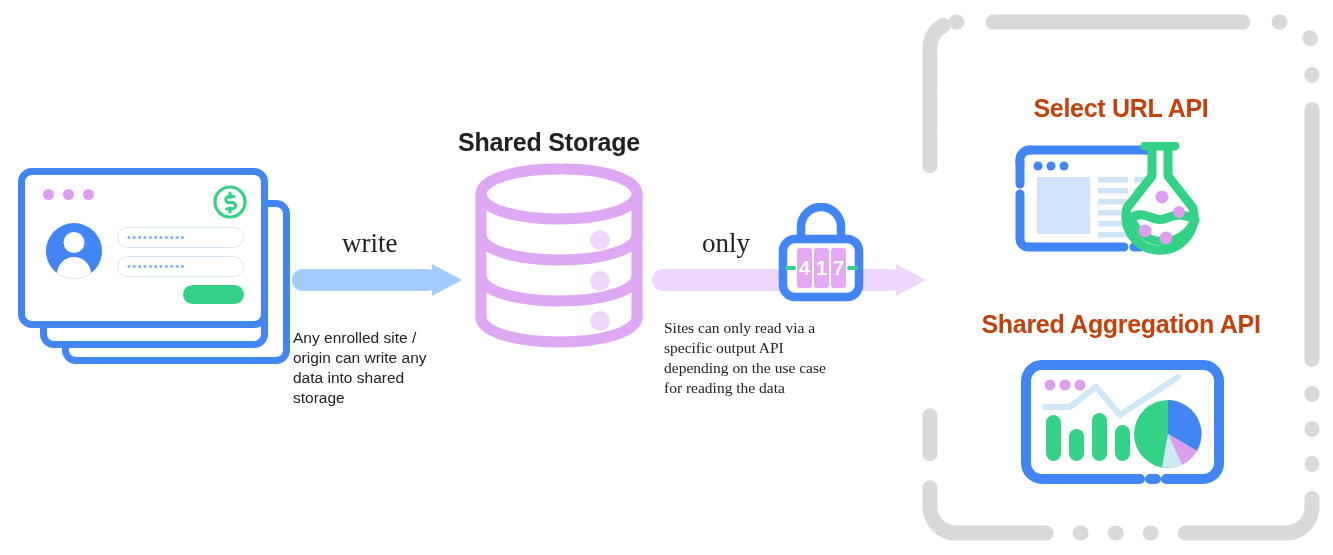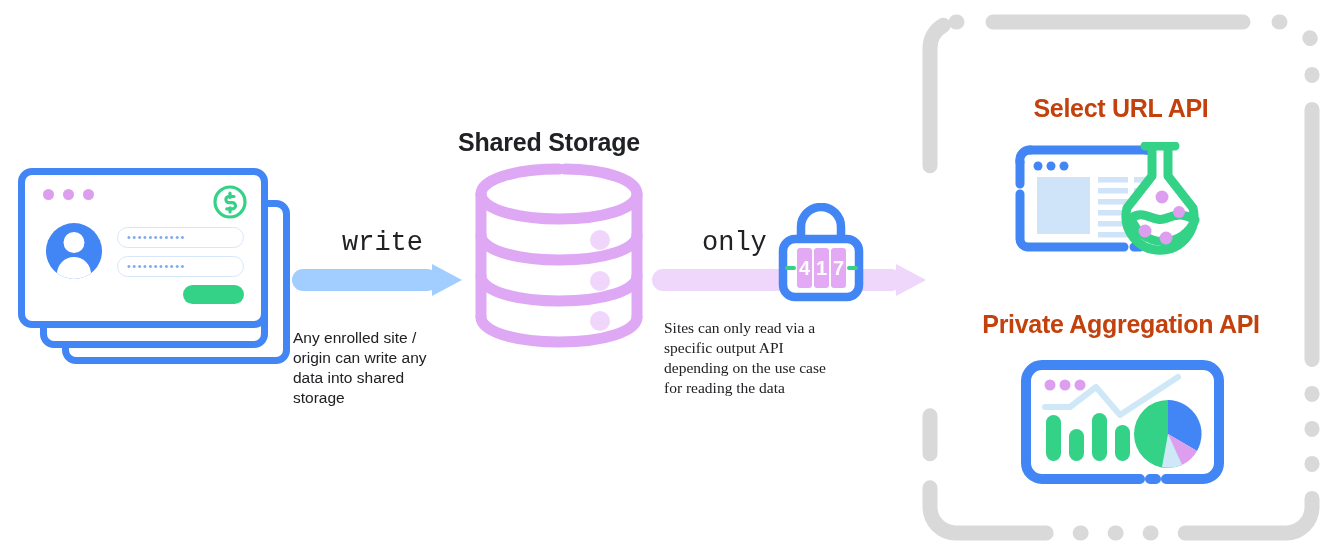--- a/index.html
+++ b/index.html
@@ -28,21 +28,21 @@
   .arrow{position:absolute;height:22px;}
   .arrow .shaft{position:absolute;left:0;top:0;height:22px;border-radius:11px;}
   .arrow .head{position:absolute;top:-5px;width:0;height:0;border-top:16px solid transparent;border-bottom:16px solid transparent;}
   .arrow-write{left:292px;top:269px;width:170px;}
   .arrow-write .shaft{width:146px;background:#a2ceff;}
   .arrow-write .head{left:140px;border-left:30px solid #a2ceff;}
   .arrow-read{left:652px;top:269px;width:275px;}
   .arrow-read .shaft{width:250px;background:#efd6fb;}
   .arrow-read .head{left:244px;border-left:30px solid #efd6fb;}
 
-  .arrow-label{position:absolute;font-size:27px;color:#202124;font-family:Liberation Mono, monospace;}
+  .arrow-label{position:absolute;font-size:27px;color:#202124;font-family:Liberation Serif, serif;}
   .lbl-write{left:342px;top:228px;}
   .lbl-read{left:702px;top:228px;}
 
   .caption{position:absolute;font-size:15.5px;line-height:1.30;color:#202124;white-space:pre-line;}
   .cap-write{left:293px;top:328px;width:182px;}
   .cap-read{left:664px;top:318px;width:240px;font-family:Liberation Serif, serif;}
 
   
   .ss-title{position:absolute;left:458px;top:128px;font-size:25px;font-weight:bold;letter-spacing:-0.2px;color:#202124;text-align:center;}
   .cyl{position:absolute;left:470px;top:163px;width:178px;height:185px;}
@@ -173,21 +173,21 @@
         </g>
         <path d="M131 4 h30 M138 4 v30 L113 66 a34 34 0 1 0 66 0 L154 34 V 4" fill="#ffffff" stroke="#34d287" stroke-width="9" stroke-linejoin="round" stroke-linecap="round"></path>
         <path d="M117 76 c 14 -10 22 6 36 0 c 12 -5 20 -3 28 2 a34 34 0 0 1 -64 -2 z" fill="#ffffff" stroke="#34d287" stroke-width="9" stroke-linejoin="round"></path>
         <circle cx="148" cy="55" r="6.5" fill="#dd9ef0"></circle>
         <circle cx="165" cy="70" r="6" fill="#dd9ef0"></circle>
         <circle cx="131" cy="89" r="6.5" fill="#dd9ef0"></circle>
         <circle cx="152" cy="96" r="6.5" fill="#dd9ef0"></circle>
       </svg>
     </div>
 
-    <div class="api-title t-private">Private Aggregation API</div>
+    <div class="api-title t-private">Shared Aggregation API</div>
     <div class="ill-private">
       <svg width="205" height="130" viewBox="0 0 205 130">
         <path d="M22 6 h161 a16 16 0 0 1 16 16 v82 a16 16 0 0 1 -16 16 h-37 M136 120 h-6 M120 120 h-98 a16 16 0 0 1 -16 -16 v-82 a16 16 0 0 1 16 -16" fill="none" stroke="#4285f4" stroke-width="10" stroke-linecap="round"></path>
         <circle cx="30" cy="26" r="5.5" fill="#dd9ef0"></circle>
         <circle cx="45" cy="26" r="5.5" fill="#dd9ef0"></circle>
         <circle cx="60" cy="26" r="5.5" fill="#dd9ef0"></circle>
         <polyline points="25,48 50,48 76,28 100,56 158,18" fill="none" stroke="#cfe8f7" stroke-width="6" stroke-linecap="round" stroke-linejoin="round"></polyline>
         <g fill="#34d287">
           <rect x="26" y="56" width="15" height="46" rx="7.5"></rect>
           <rect x="49" y="70" width="15" height="32" rx="7.5"></rect>

